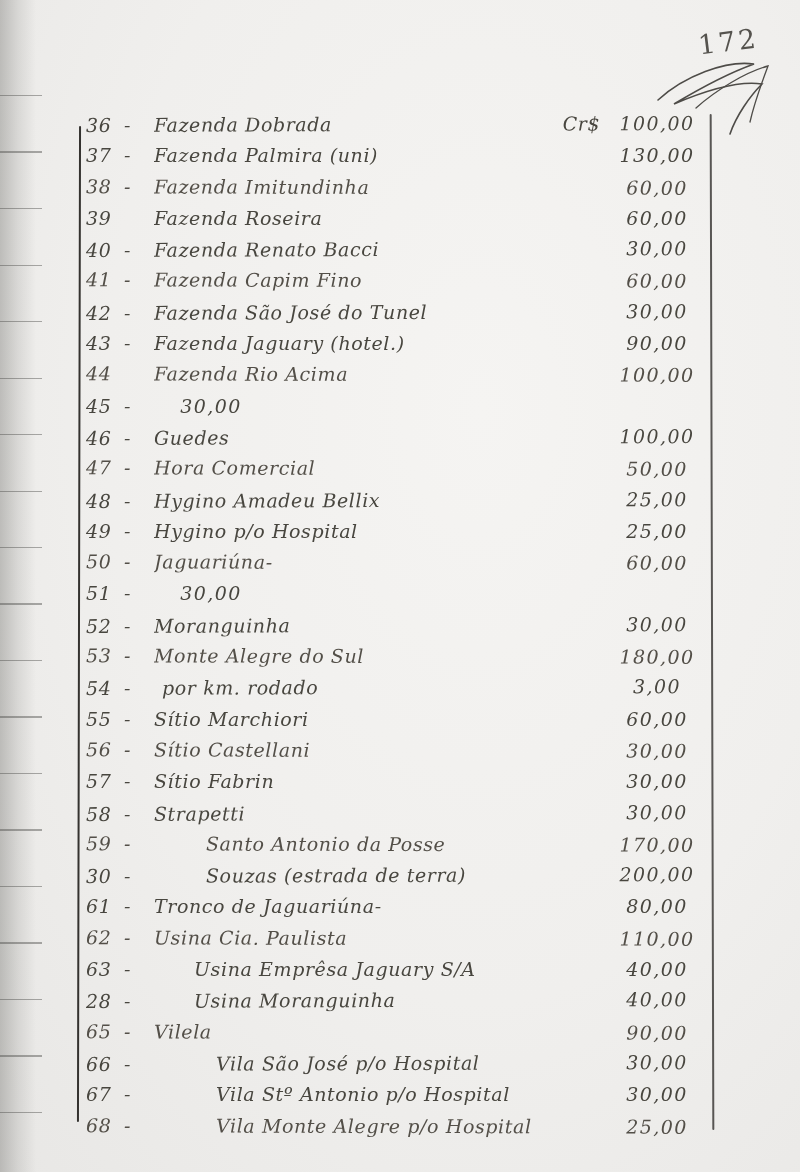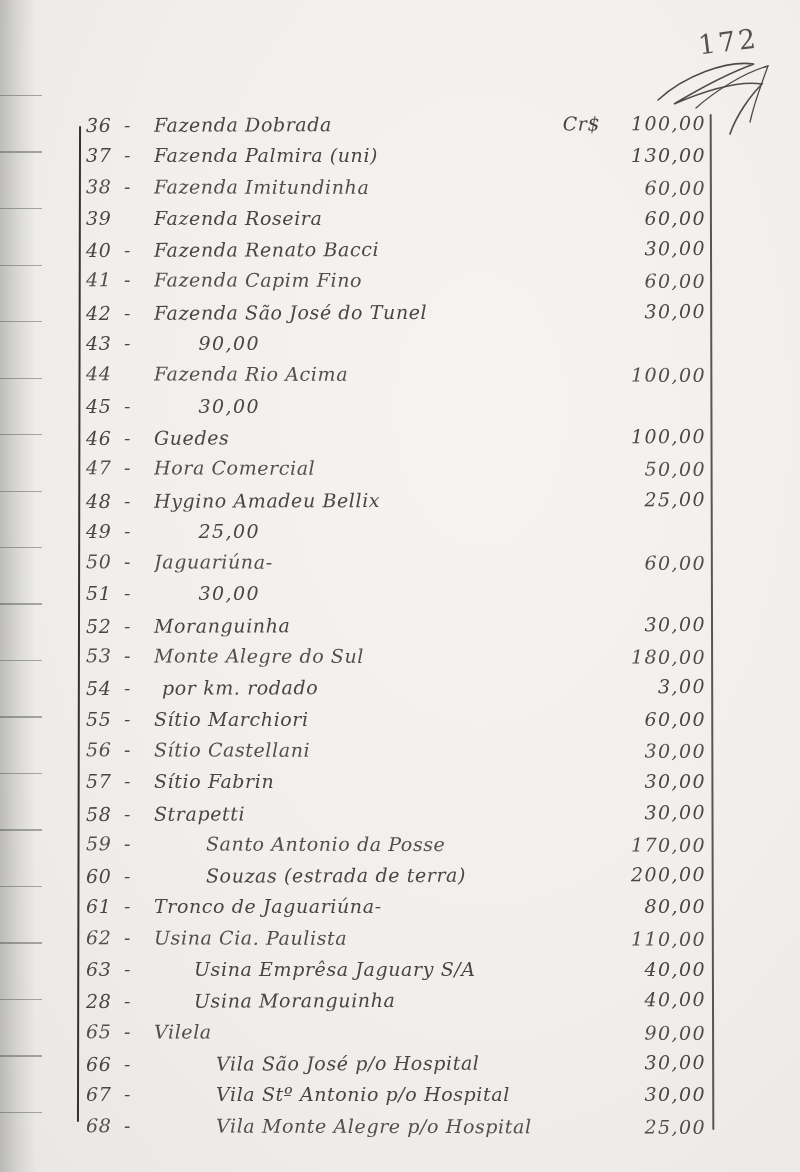--- a/index.html
+++ b/index.html
@@ -42,21 +42,21 @@
     display:flex;align-items:baseline;height:31.3px;
     font-size:19px;font-style:italic;color:#48463f;letter-spacing:.6px;
     white-space:nowrap;
   }
   .row:nth-child(odd){transform:rotate(-.18deg);}
   .row:nth-child(3n){transform:rotate(.14deg);color:#534f48;}
   .no{width:38px;}
   .sep{width:30px;}
   .name{flex:1;overflow:hidden;}
   .cur{margin-right:8px;letter-spacing:.5px;}
-  .val{min-width:98px;text-align:right;letter-spacing:1.4px;}
+  .val{min-width:98px;text-align:center;letter-spacing:1.4px;}
   
   .row:nth-child(24) .name,.row:nth-child(25) .name{padding-left:52px;}
   .row:nth-child(28) .name,.row:nth-child(29) .name{padding-left:40px;}
   .row:nth-child(31) .name,.row:nth-child(32) .name,.row:nth-child(33) .name{padding-left:62px;}
   .row:nth-child(19) .name{padding-left:8px;}
 </style>
 </head>
 <body>
 
 <div class="page">
@@ -129,20 +129,21 @@
       <span class="no">42</span>
       <span class="sep">-</span>
       <span class="name">Fazenda São José do Tunel</span>
       <span class="cur"></span>
       <span class="val">30,00</span>
     </div>
 
     <div class="row">
       <span class="no">43</span>
       <span class="sep">-</span>
+      <span class="name">Fazenda Jaguary (hotel.)</span>
       <span class="cur"></span>
       <span class="val">90,00</span>
     </div>
 
     <div class="row">
       <span class="no">44</span>
       <span class="sep"></span>
       <span class="name">Fazenda Rio Acima</span>
       <span class="cur"></span>
       <span class="val">100,00</span>
@@ -175,20 +176,21 @@
       <span class="no">48</span>
       <span class="sep">-</span>
       <span class="name">Hygino Amadeu Bellix</span>
       <span class="cur"></span>
       <span class="val">25,00</span>
     </div>
 
     <div class="row">
       <span class="no">49</span>
       <span class="sep">-</span>
+      <span class="name">Hygino p/o Hospital</span>
       <span class="cur"></span>
       <span class="val">25,00</span>
     </div>
 
     <div class="row">
       <span class="no">50</span>
       <span class="sep">-</span>
       <span class="name">Jaguariúna-</span>
       <span class="cur"></span>
       <span class="val">60,00</span>
@@ -259,21 +261,21 @@
 
     <div class="row">
       <span class="no">59</span>
       <span class="sep">-</span>
       <span class="name">Santo Antonio da Posse</span>
       <span class="cur"></span>
       <span class="val">170,00</span>
     </div>
 
     <div class="row">
-      <span class="no">60</span>
+      <span class="no">30</span>
       <span class="sep">-</span>
       <span class="name">Souzas (estrada de terra)</span>
       <span class="cur"></span>
       <span class="val">200,00</span>
     </div>
 
     <div class="row">
       <span class="no">61</span>
       <span class="sep">-</span>
       <span class="name">Tronco de Jaguariúna-</span>

